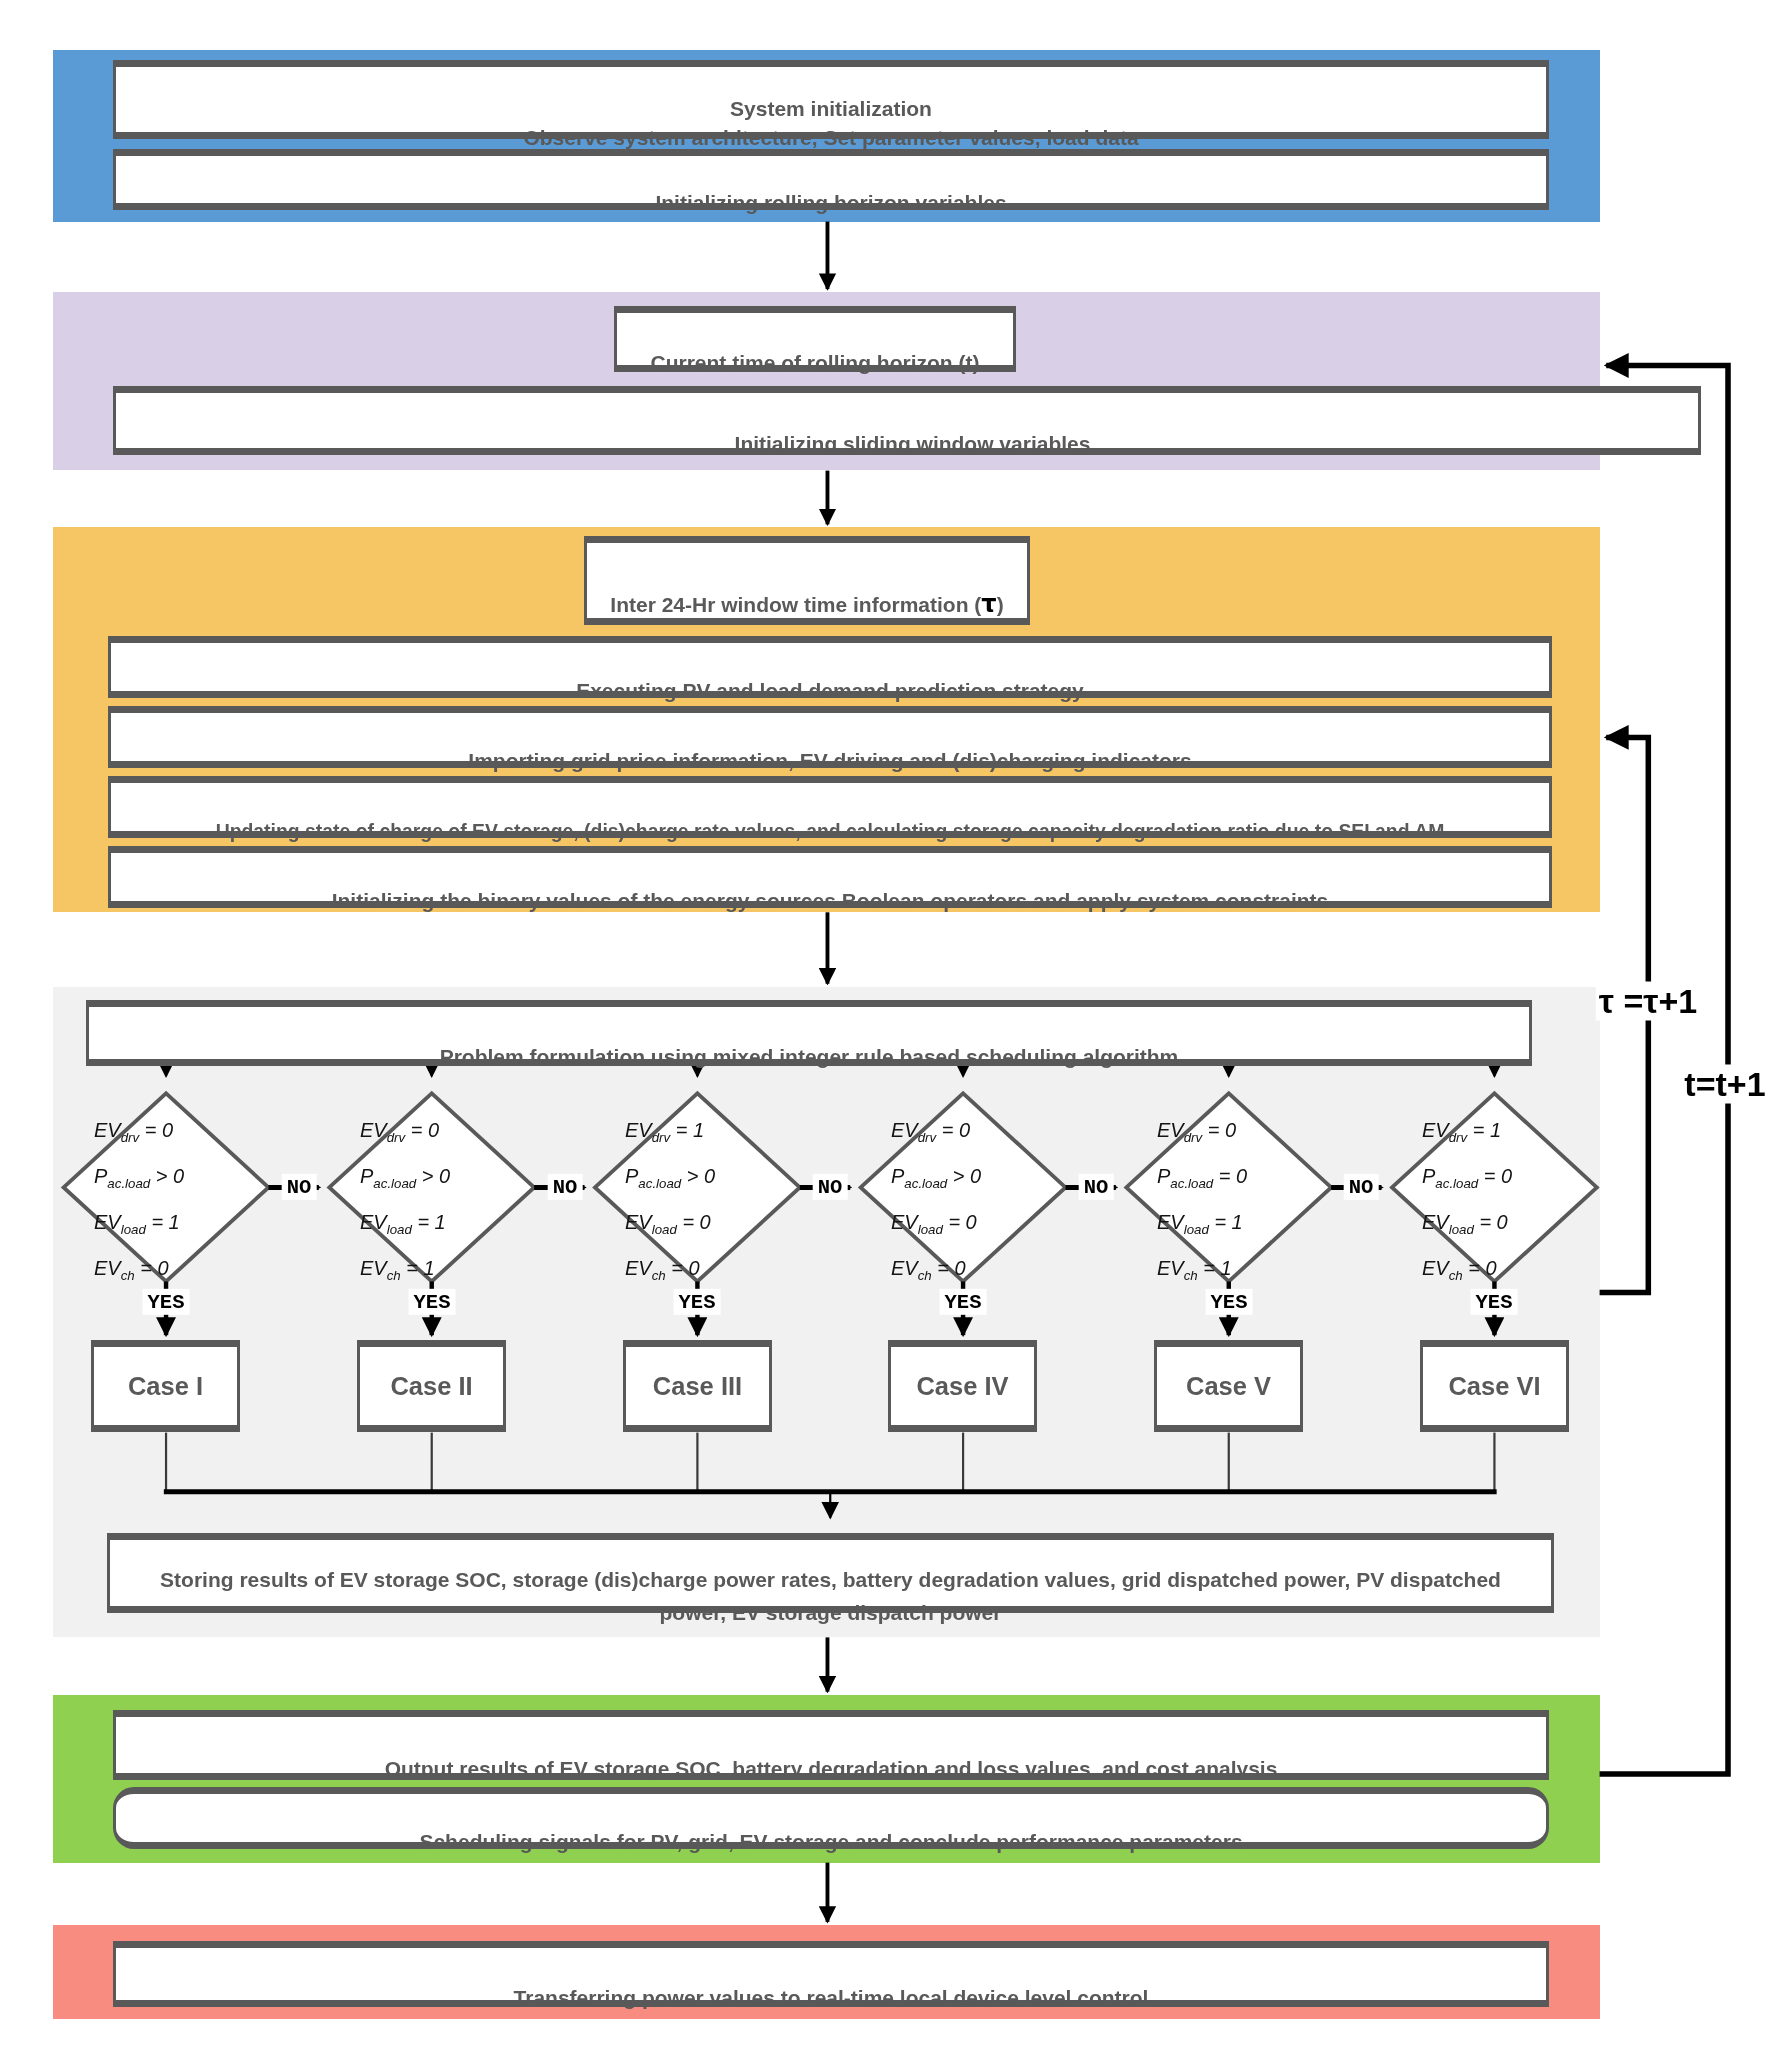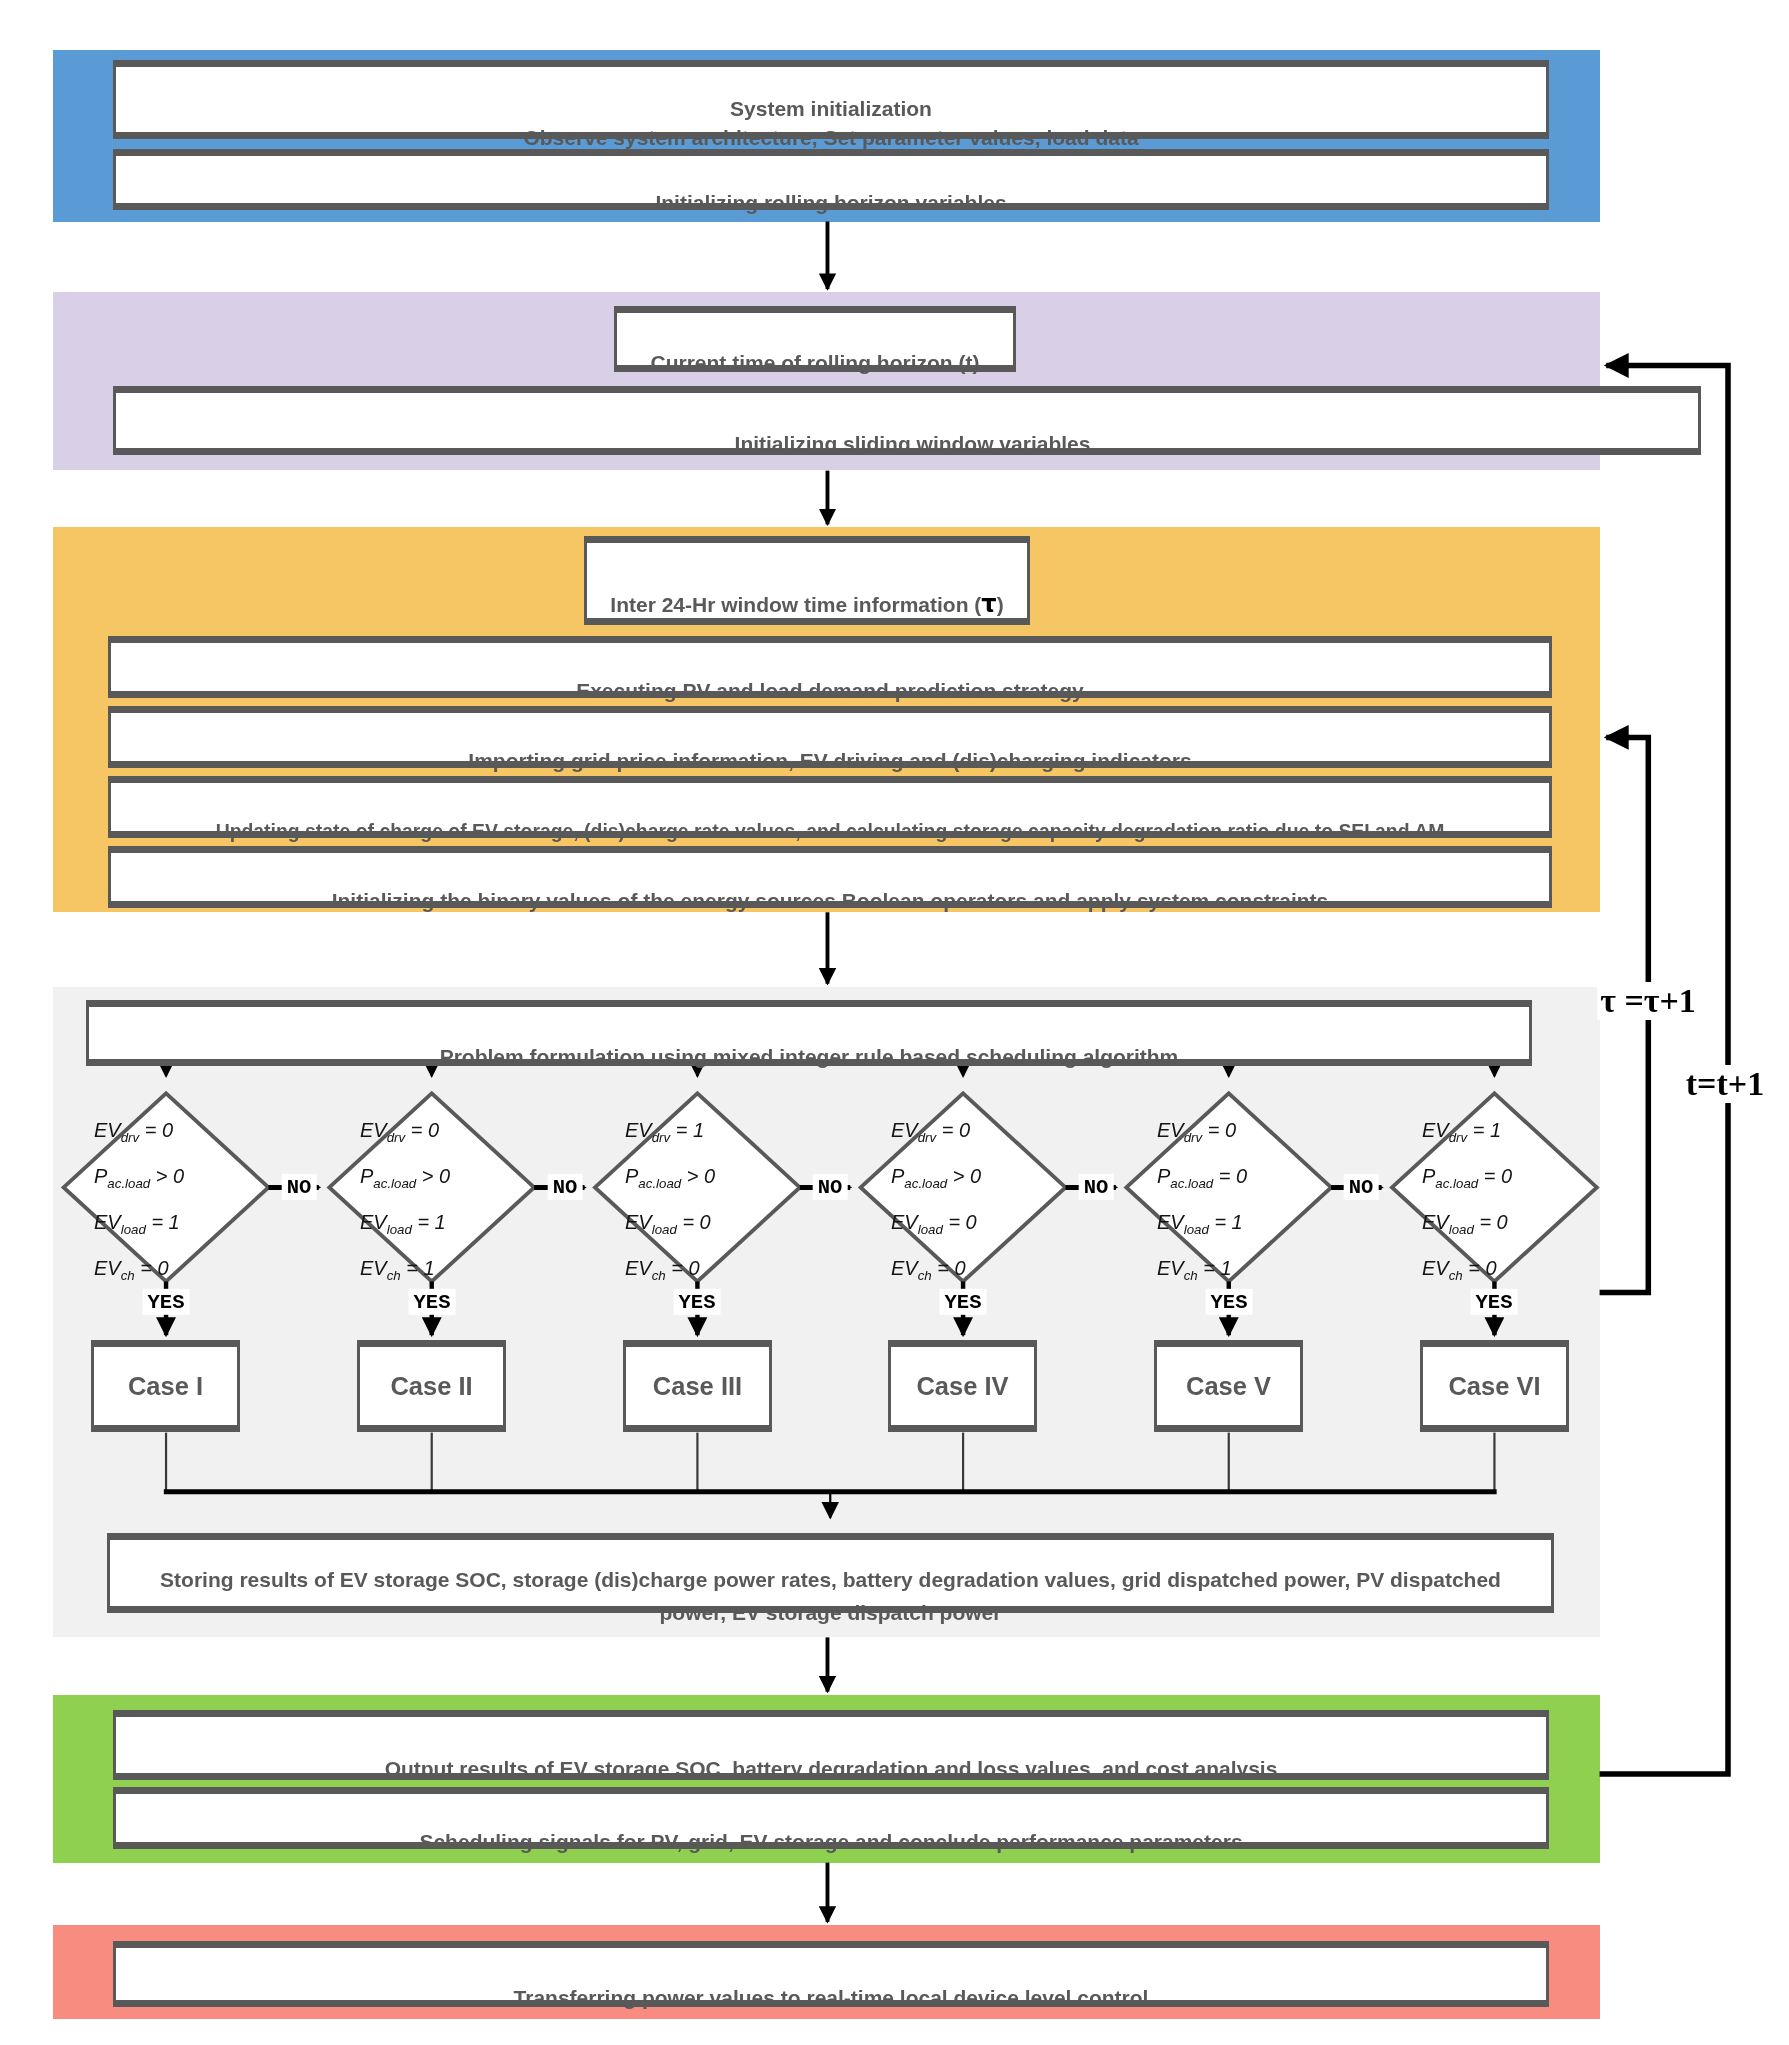--- a/index.html
+++ b/index.html
@@ -10,21 +10,21 @@
         border-top-width:7.2px;border-bottom-width:7.2px;box-sizing:border-box;
         display:flex;align-items:center;justify-content:center;text-align:center;
         color:var(--text,#595959);font-weight:bold;font-size:21px;z-index:2;line-height:1.35;}
   .wbox .inner{width:100%;padding:0 16.6px;margin-top:48px;}
   .two-line div{display:block;}
   svg#connector-svg{position:absolute;left:0;top:0;z-index:1;}
   .lbl{position:absolute;z-index:3;background:#ffffff;color:#000;font-weight:800;
        font-size:20.5px;padding:1.7px 5px;transform:translate(-50%,-50%);white-space:nowrap;font-family:Liberation Mono, monospace;}
   .loop-lbl{position:absolute;z-index:3;background:#ffffff;color:#000;font-weight:bold;
        font-size:34px;padding:0 3px;transform:translate(-50%,-50%);white-space:nowrap;
-       font-family:Liberation Serif, serif;}
+       font-family:Liberation Sans, sans-serif;}
   .dmath{position:absolute;z-index:3;width:155px;text-align:left;
        font-family:Liberation Sans, sans-serif;font-style:italic;
        color:#141414;font-size:20px;line-height:38px;}
   .dmath sub{font-size:13.3px;font-style:italic;}
   .case-box{font-size:25.5px;color:#595959;}
   .tau-glyph{color:#000;font-weight:900;font-size:24px;font-family:"DejaVu Sans",sans-serif;}
 </style>
 </head>
 <body>
 
@@ -188,21 +188,21 @@
         <div><span>EV</span><sub>load</sub><span> = 0</span></div>
         <div><span>EV</span><sub>ch</sub><span> = 0</span></div>
       </div>
       <div class="lbl" style="left: 1494px; top: 1302px;">YES</div>
       <div class="wbox case-box" style="left: 1420px; top: 1340px; width: 149px; height: 92px;">Case VI</div>
     </div>
 
   <div class="wbox" style="left:113px;top:1710px;width:1436px;height:70px;">
     <div class="inner">Output results of EV storage SOC, battery degradation and loss values, and cost analysis</div>
   </div>
-  <div class="wbox" style="left:113px;top:1787px;width:1436px;height:62px;">
+  <div class="wbox" style="left:113px;top:1787px;width:1436px;height:62px;border-radius:21px;">
     <div class="inner">Scheduling signals for PV, grid, EV storage and conclude performance parameters</div>
   </div>
 
   <div class="wbox" style="left:113px;top:1941px;width:1436px;height:66px;">
     <div class="inner">Transferring power values to real-time local device level control</div>
   </div>
 
   <div class="loop-lbl" style="left:1648px;top:1001px;">τ =τ+1</div>
   <div class="loop-lbl" style="left:1725px;top:1084px;">t=t+1</div>
 </div>

